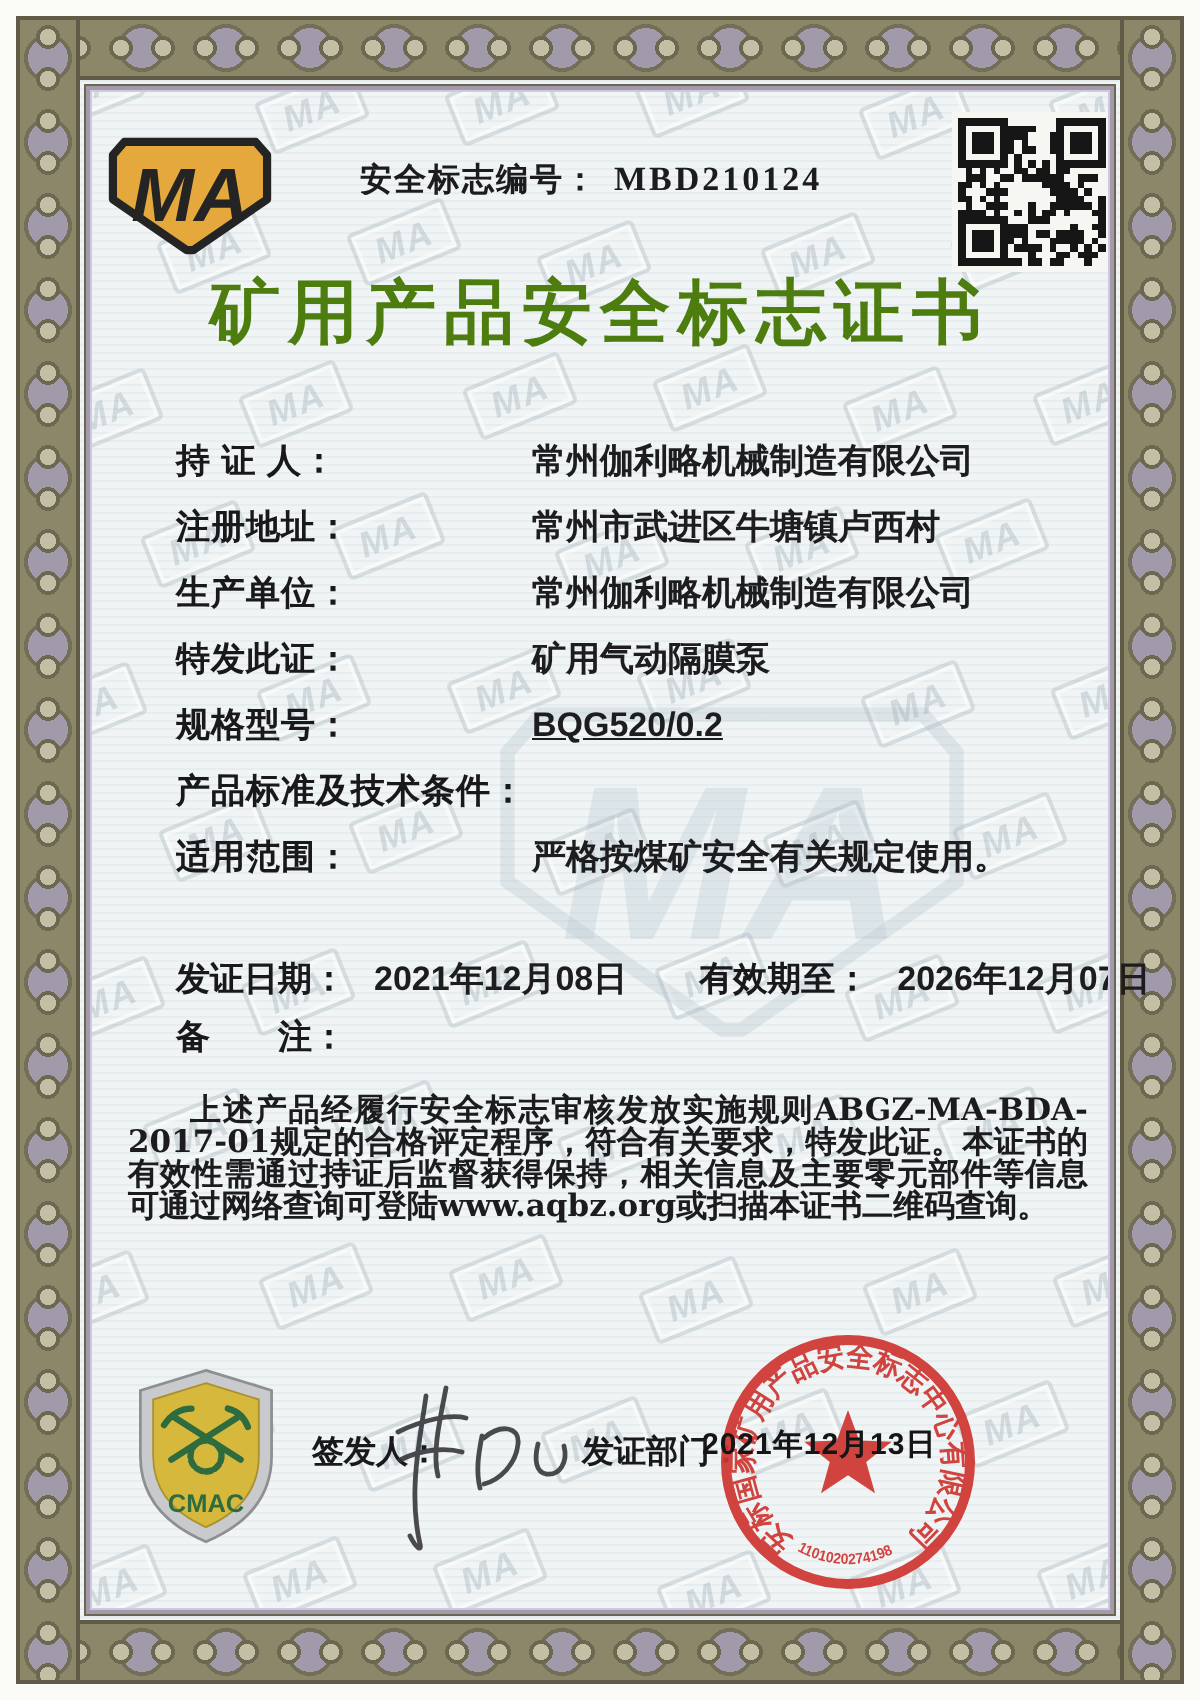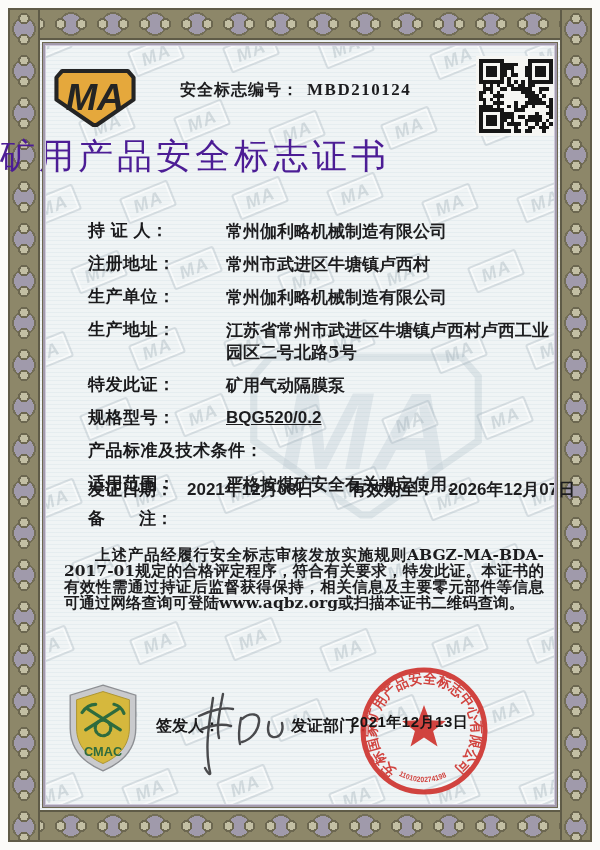--- a/index.html
+++ b/index.html
@@ -35,28 +35,28 @@
 
   
   .ma-badge { position:absolute; left:54px; top:68px; }
   .cert-no { position:absolute; left:180px; top:80px; font-size:16px; color:#1c1c1e;
     font-family:"Liberation Serif", serif; font-weight:600; letter-spacing:1px; }
   .cert-no .num { font-size:17px; margin-left:8px; letter-spacing:1.5px; }
   .qr { position:absolute; left:476px; top:56px; width:80px; height:80px; background:#f6f6f3;
     padding:3px; display:grid; grid-template-columns:repeat(21,1fr); grid-template-rows:repeat(21,1fr); }
   .qr i { display:block; } .qr i.on { background:#161616; }
 
-  .title { position:absolute; top:133px; left:0; right:0; text-align:left;
-    font-size:35px; font-weight:400; letter-spacing:4px; color:#4c1d95; }
+  .title { position:absolute; top:133px; left:0; right:0; text-align:center;
+    font-size:35px; font-weight:700; letter-spacing:4px; color:#4d7c0f; }
 
   
   .fields { position:absolute; left:88px; right:50px; top:220px; }
   .frow { display:flex; margin-bottom:11px; font-size:17px; line-height:22px;gap:48px; }
   .frow .lab { flex:none; width:90px; font-weight:600; color:#19191b; letter-spacing:0.5px; }
-  .frow .val { font-family:"DejaVu Serif", serif; font-weight:700; color:#1d1d1f; max-width:380px; }
+  .frow .val { font-family:"DejaVu Serif", serif; font-weight:700; color:#1d1d1f; max-width:380px;margin-left:40px; }
   .frow.wide .lab { width:auto; }
   .frow.wide .val { margin-left:42px; font-family:"Liberation Sans", sans-serif; letter-spacing:0.5px; }
   .frow .val.sans { font-family:"Liberation Sans", sans-serif;text-decoration:underline; }
 
   .dates { position:absolute; left:88px; top:478px; display:flex; font-size:17px;align-items:flex-end; }
   .dates .lab { font-weight:600; color:#19191b; }
   .dates .val { font-weight:600; color:#1d1d1f; margin-left:14px; }
   .dates .gap { width:36px; }
   .remark { position:absolute; left:88px; top:507px; font-size:17px; font-weight:600; color:#19191b; }
 
@@ -618,24 +618,20 @@
       </div>
       <div class="frow">
         <span class="lab">注册地址：</span>
         <span class="val">常州市武进区牛塘镇卢西村</span>
       </div>
       <div class="frow">
         <span class="lab">生产单位：</span>
         <span class="val">常州伽利略机械制造有限公司</span>
       </div>
       <div class="frow">
-        <span class="lab">生产地址：</span>
-        <span class="val">江苏省常州市武进区牛塘镇卢西村卢西工业园区二号北路5号</span>
-      </div>
-      <div class="frow">
         <span class="lab">特发此证：</span>
         <span class="val">矿用气动隔膜泵</span>
       </div>
       <div class="frow">
         <span class="lab">规格型号：</span>
         <span class="val sans">BQG520/0.2</span>
       </div>
       <div class="frow wide">
         <span class="lab">产品标准及技术条件：</span>
       </div>

